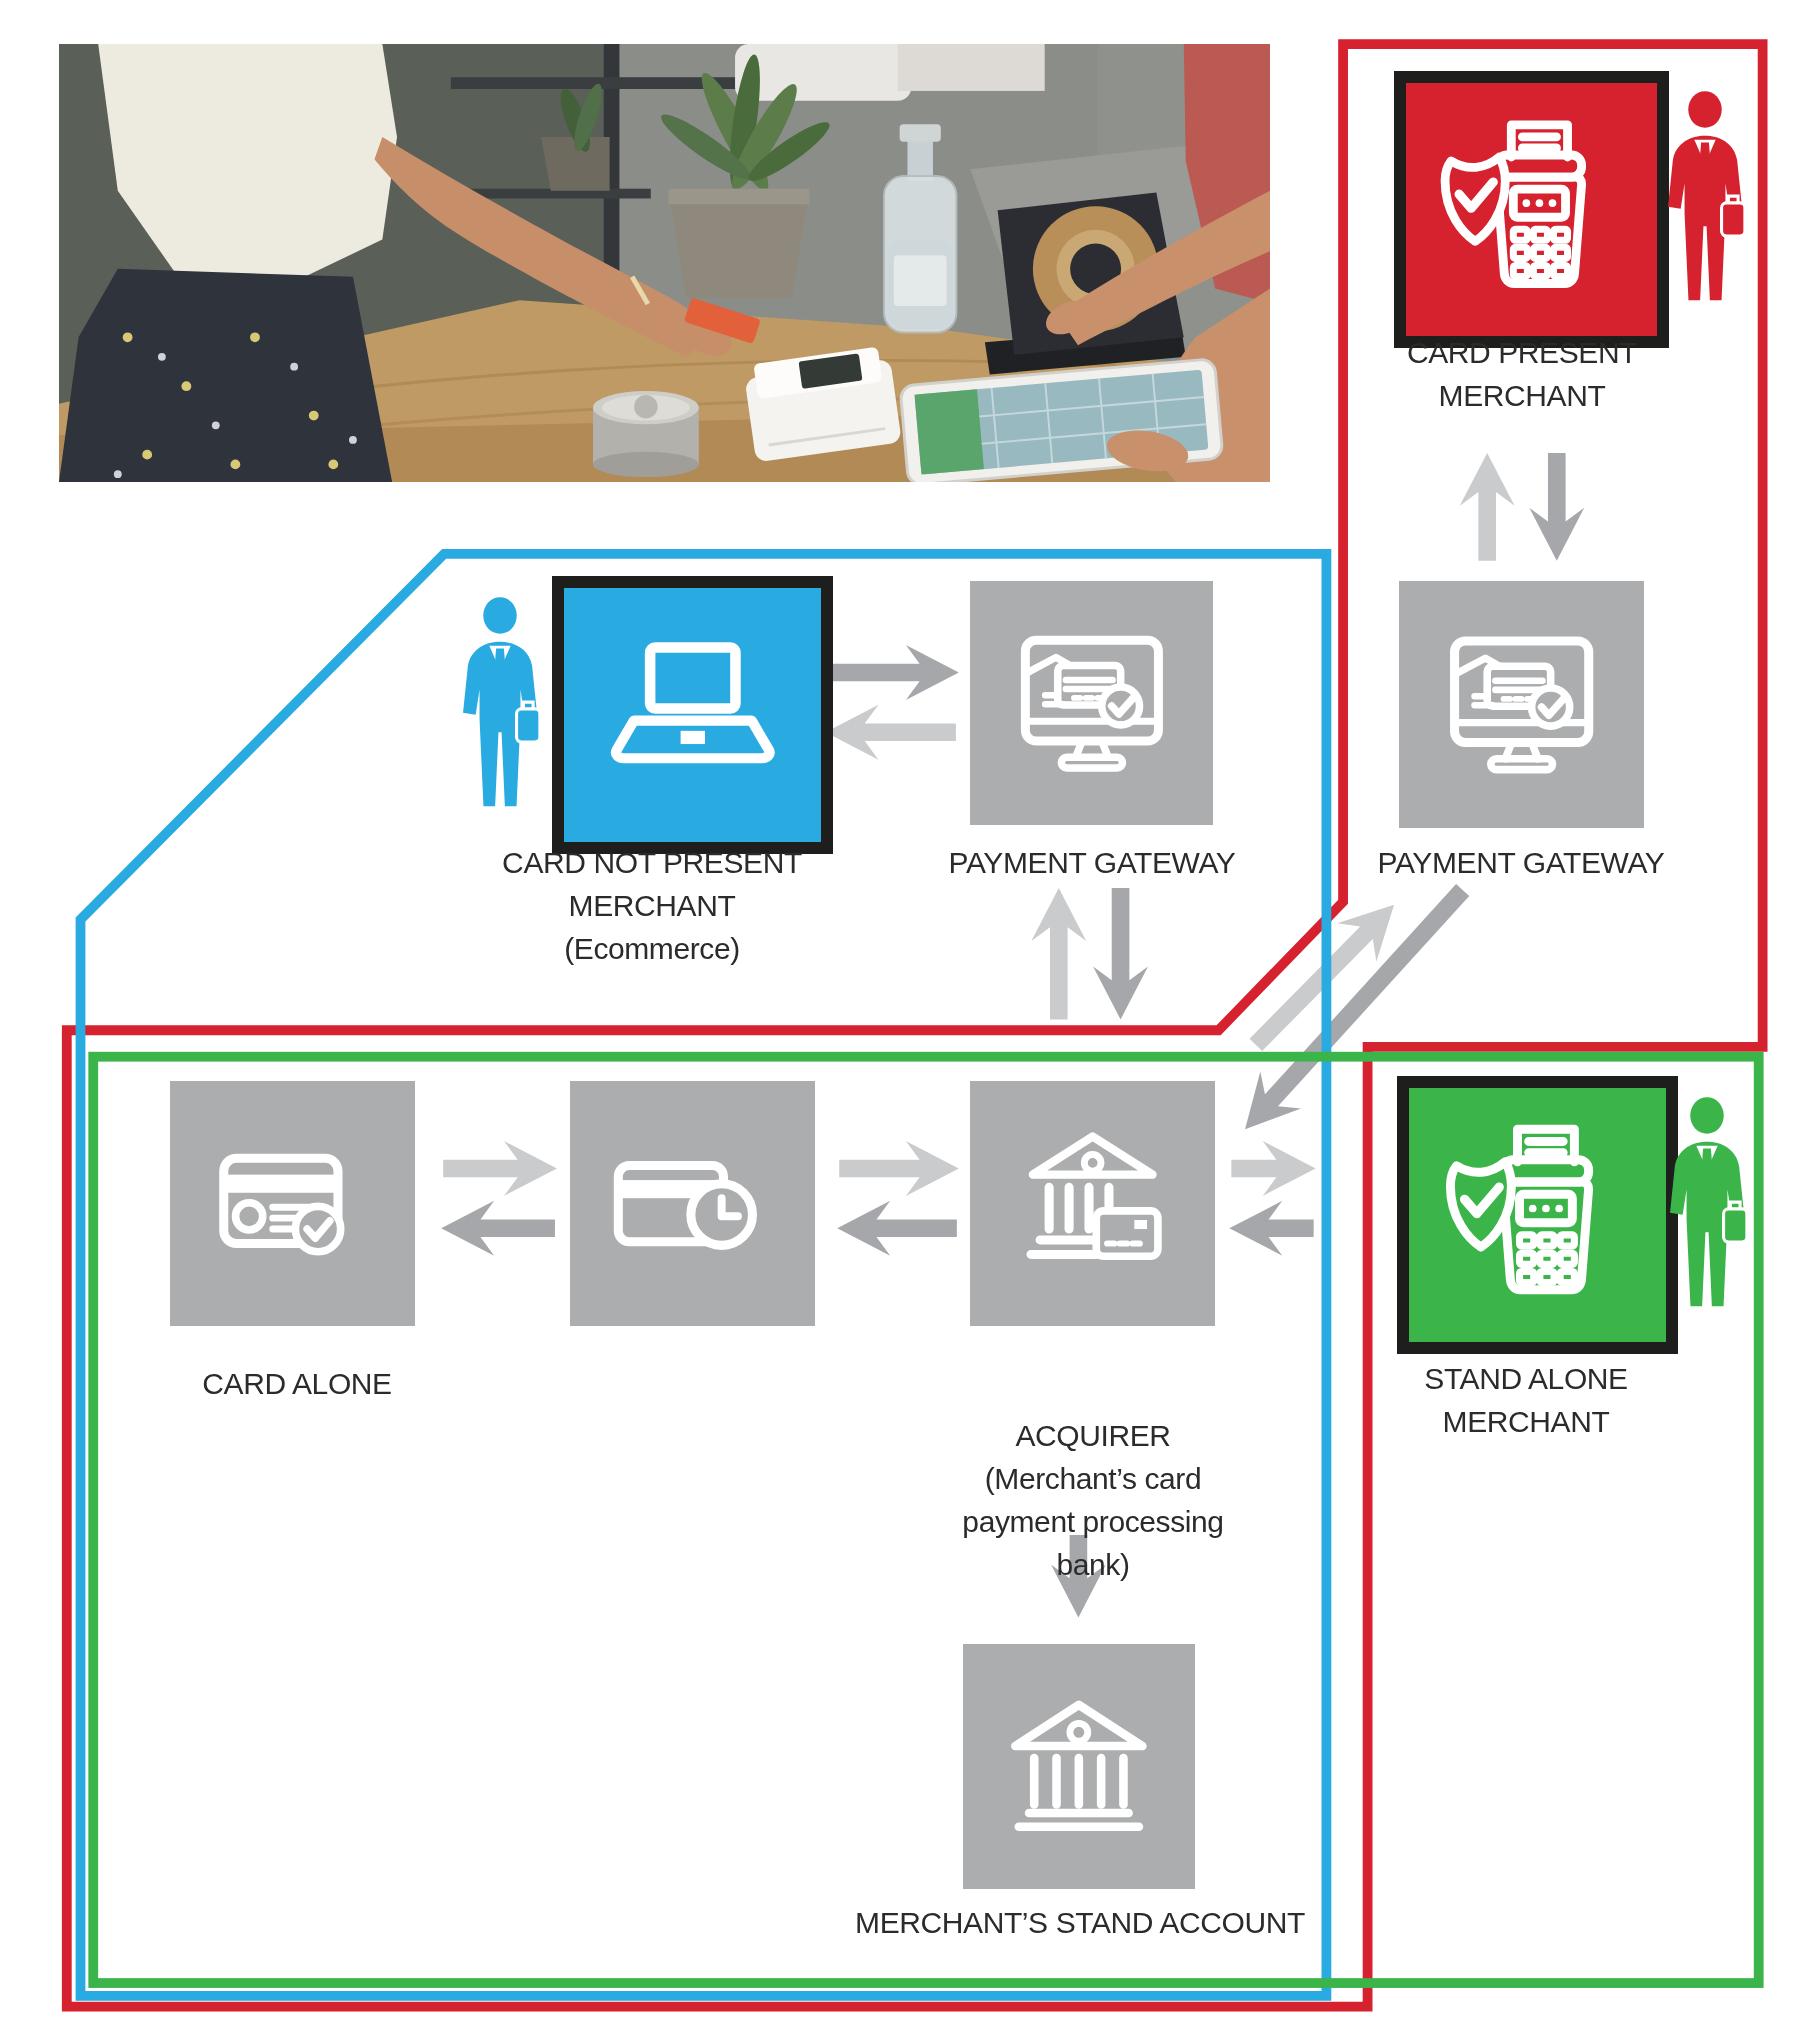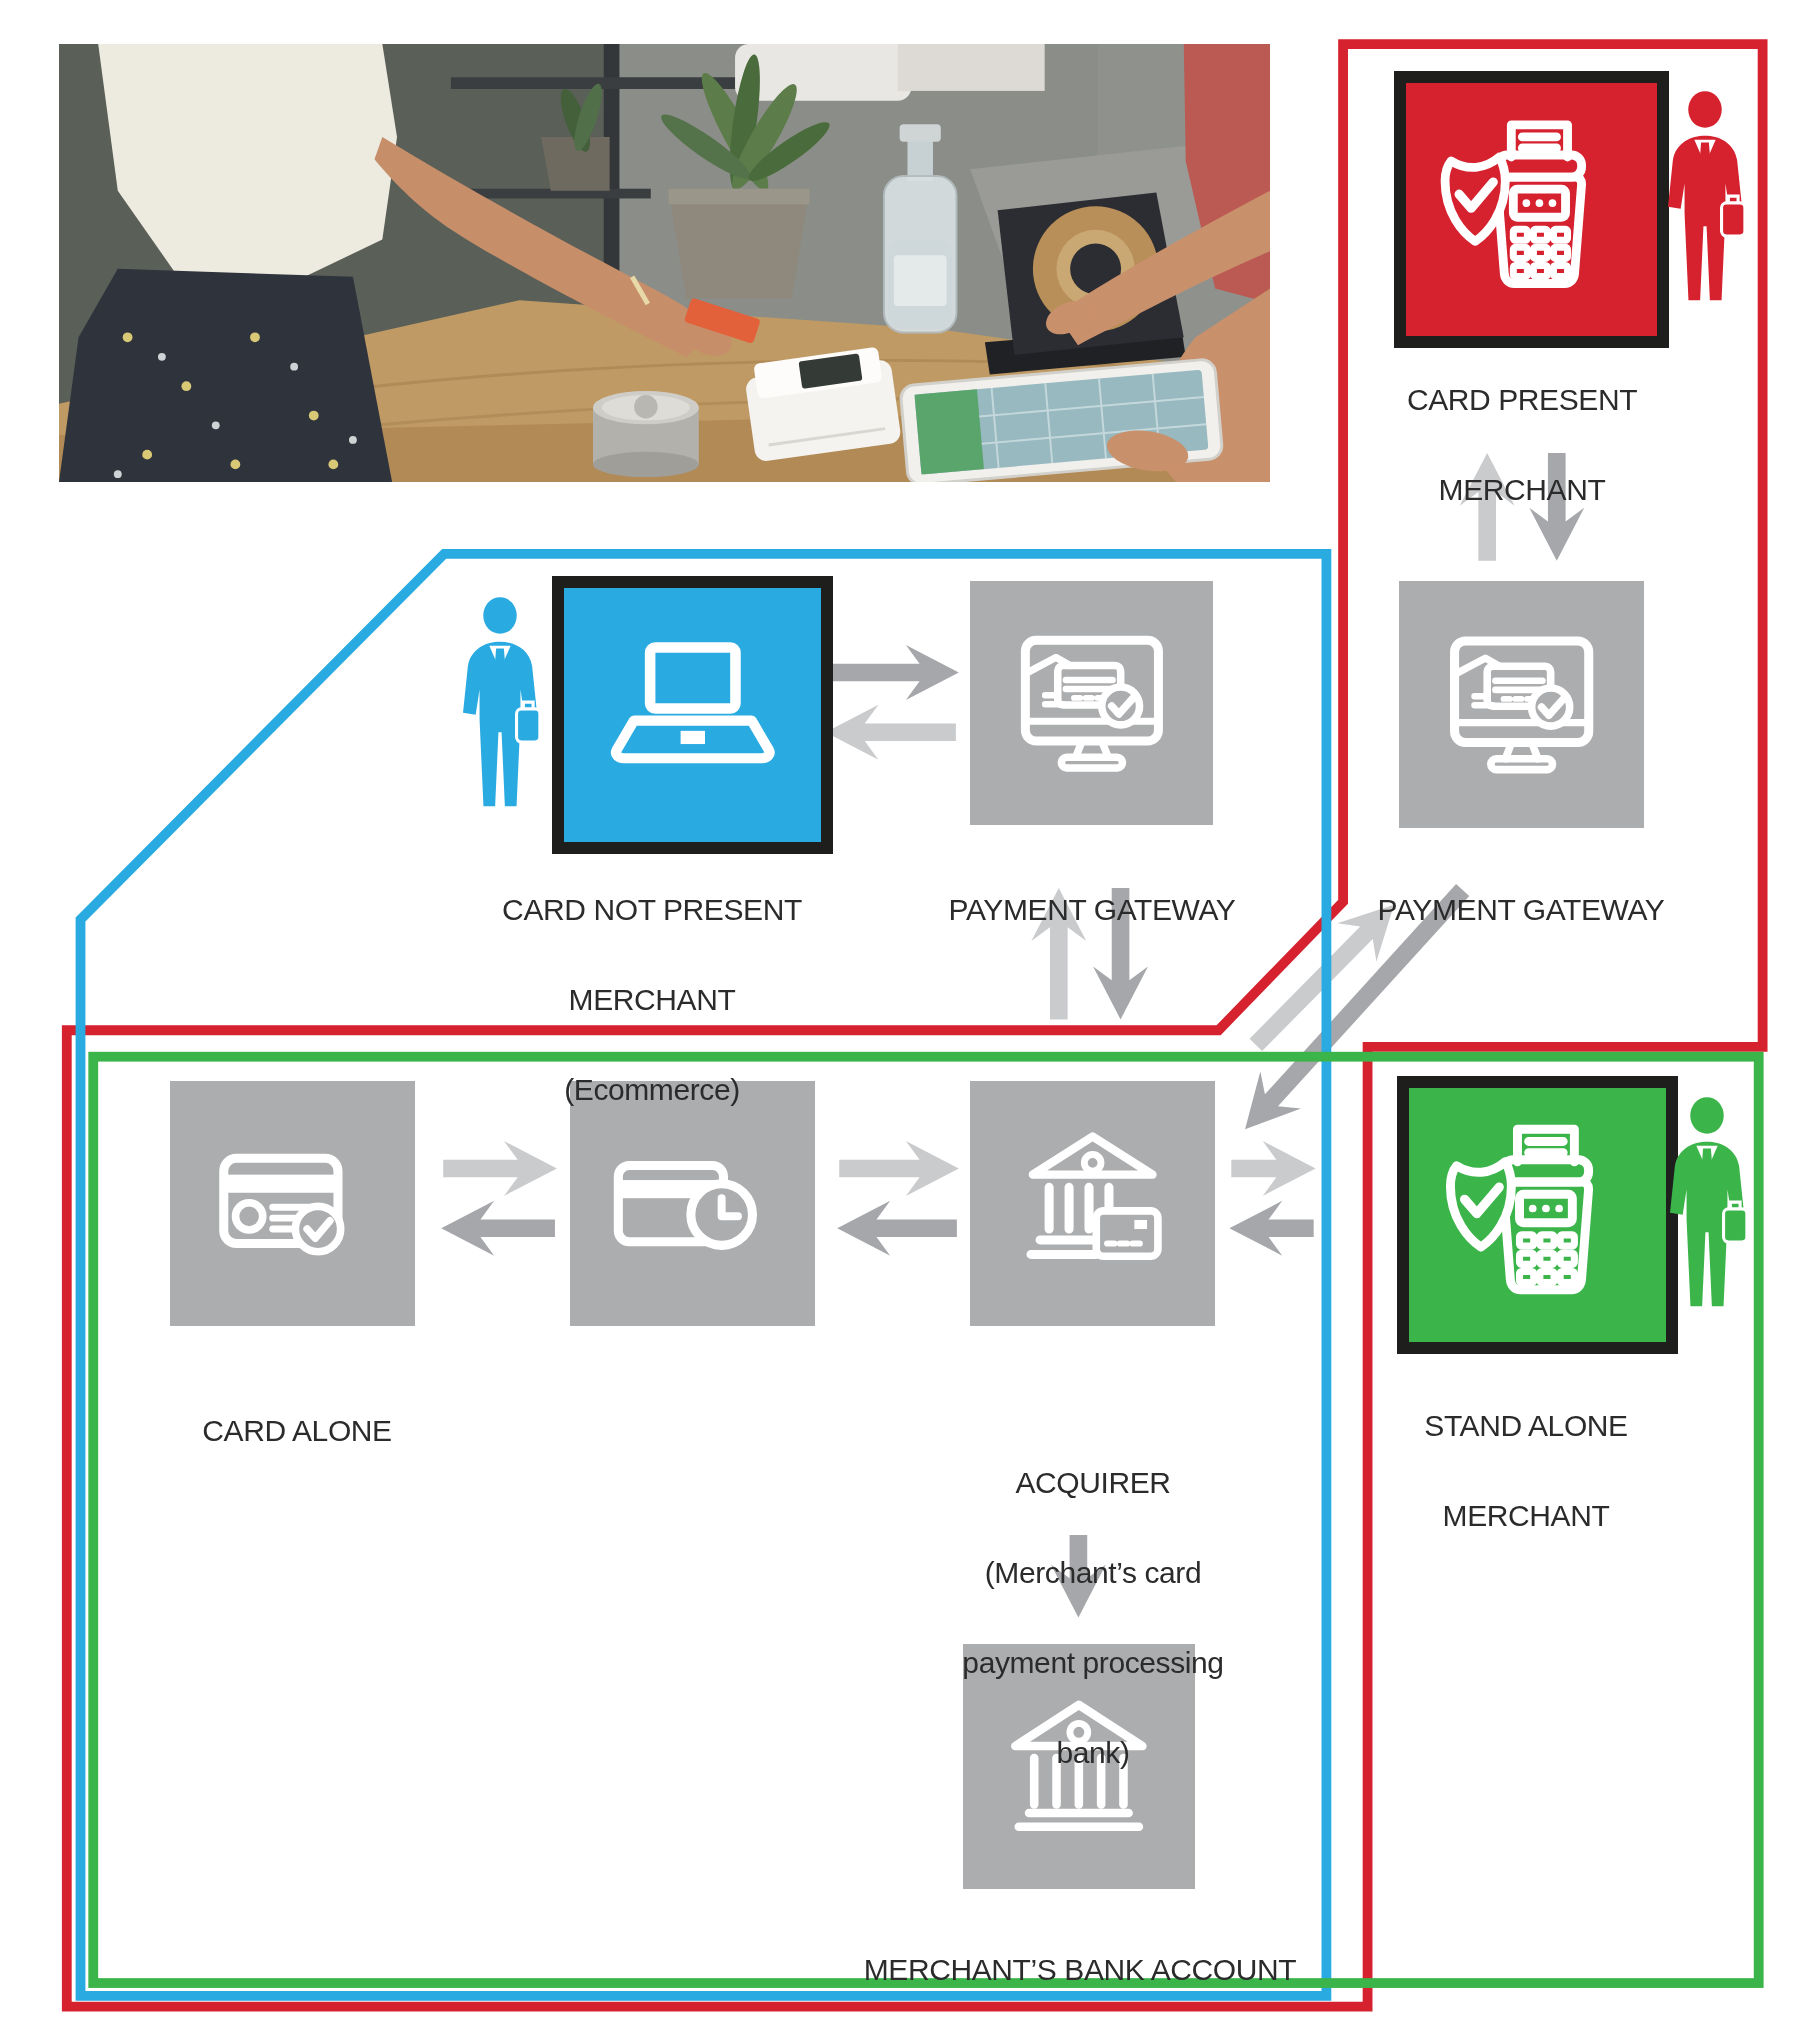--- a/index.html
+++ b/index.html
@@ -8,21 +8,21 @@
   #underlay{position:absolute;left:0;top:0;width:1800px;height:2035px;}
   .gbox{position:absolute;background:#ABADAF;display:flex;align-items:center;justify-content:center;}
   .cbox{position:absolute;background:var(--fill);border:12.7px solid #1E1E1C;
         display:flex;align-items:center;justify-content:center;}
   .gbox svg{width:74%;height:74%;}
   .cbox svg{width:80%;height:80%;--boxfill:var(--fill);}
   .gbox svg{--boxfill:#ABADAF;}
   .man{position:absolute;}
   .lbl{position:absolute;transform:translateX(-50%);text-align:center;color:#2B2B2B;
        font-size:30px;line-height:43px;letter-spacing:-0.4px;white-space:nowrap;}
-  .lbl span{display:block;margin-top:47px;}
+  .lbl span{display:block;}
   #photo{position:absolute;left:59px;top:44px;width:1211px;height:438px;}
 </style>
 </head>
 <body>
 
 <div id="canvas">
 
   <svg width="0" height="0" style="position:absolute" aria-hidden="true">
     <defs>
       <symbol id="i-pos" viewBox="0 0 100 100">
@@ -332,17 +332,17 @@
     <span>ACQUIRER</span>
     <span>(Merchant’s card</span>
     <span>payment processing</span>
     <span>bank)</span>
   </div>
   <div class="lbl" style="left:1526px;top:1357px">
     <span>STAND ALONE</span>
     <span>MERCHANT</span>
   </div>
   <div class="lbl" style="left:1080px;top:1901px">
-    <span>MERCHANT’S BANK ACCOUNT</span>
+    <span>MERCHANT’S STAND ACCOUNT</span>
   </div>
 
 </div>
 
 
 </body></html>

